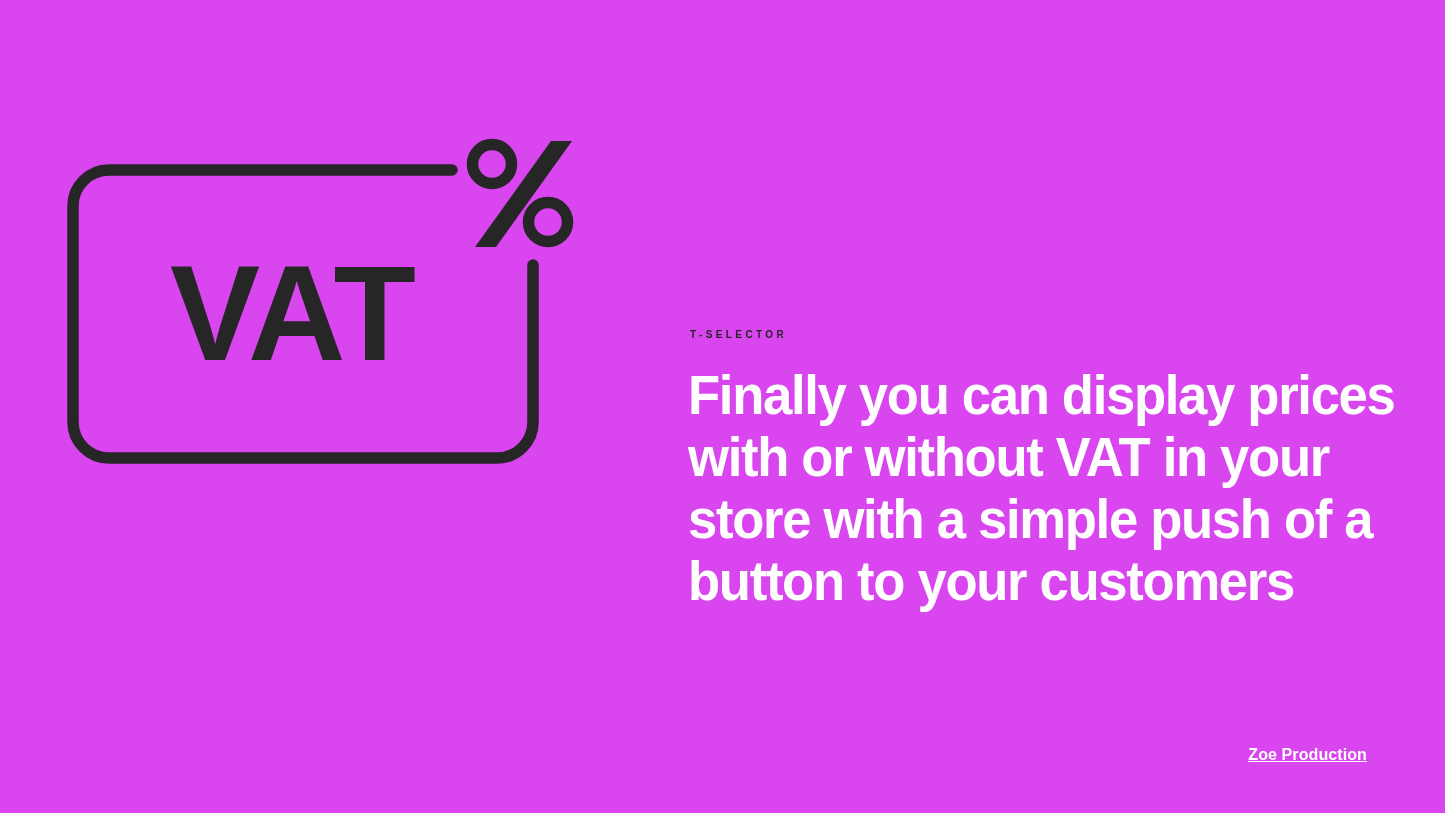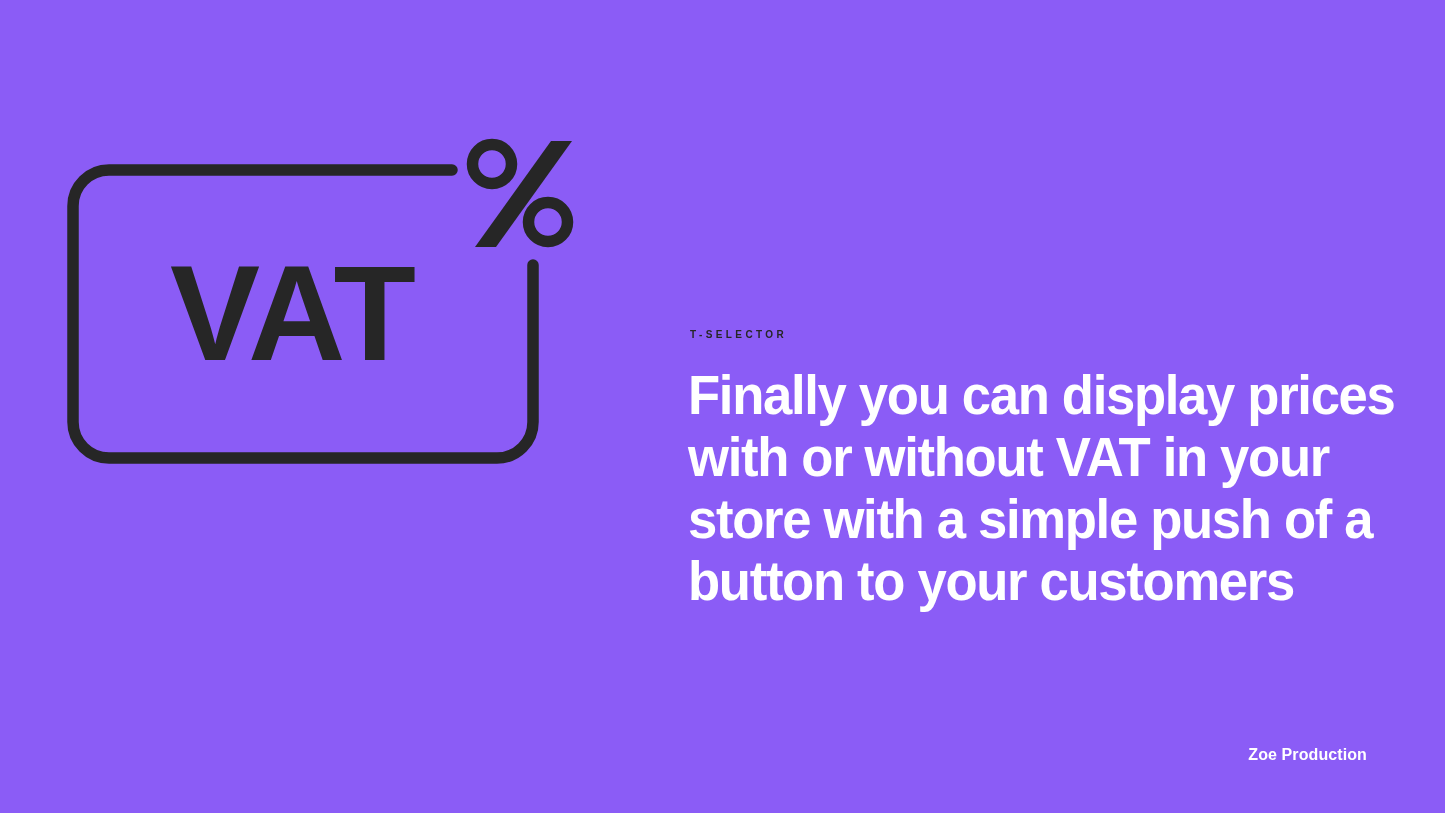--- a/index.html
+++ b/index.html
@@ -11,21 +11,21 @@
     width: 1445px;
     height: 813px;
     overflow: hidden;
     font-family: "Liberation Sans", sans-serif;
     background: #868f8d;
   }
   .slide {
     position: relative;
     width: 1445px;
     height: 813px;
-    background: #8b5cf6;
+    background: #d946ef;
     overflow: hidden;
   }
 
   
   .logo-mark {
     position: absolute;
     left: 55px;
     top: 115px;
     width: 540px;
     height: 360px;
@@ -74,20 +74,21 @@
     position: absolute;
     right: 78px;
     top: 747px;
     color: #ffffff;
     font-family: "Liberation Sans", sans-serif;
     font-size: 16px;
     font-weight: bold;
     letter-spacing: 0.1px;
     line-height: 1;
     white-space: nowrap;
+    text-decoration: underline;
   }
 </style>
 </head>
 <body>
 
 <div class="slide">
 
   <div class="logo-mark">
     <svg viewBox="0 0 540 360" xmlns="http://www.w3.org/2000/svg" aria-hidden="true">
       <g fill="none" stroke="#262626" stroke-width="11.5" stroke-linecap="round" stroke-linejoin="round">

